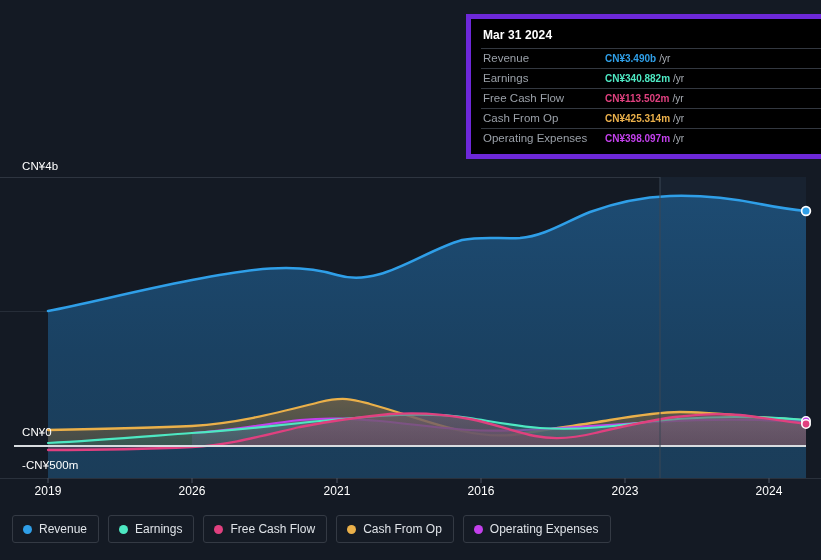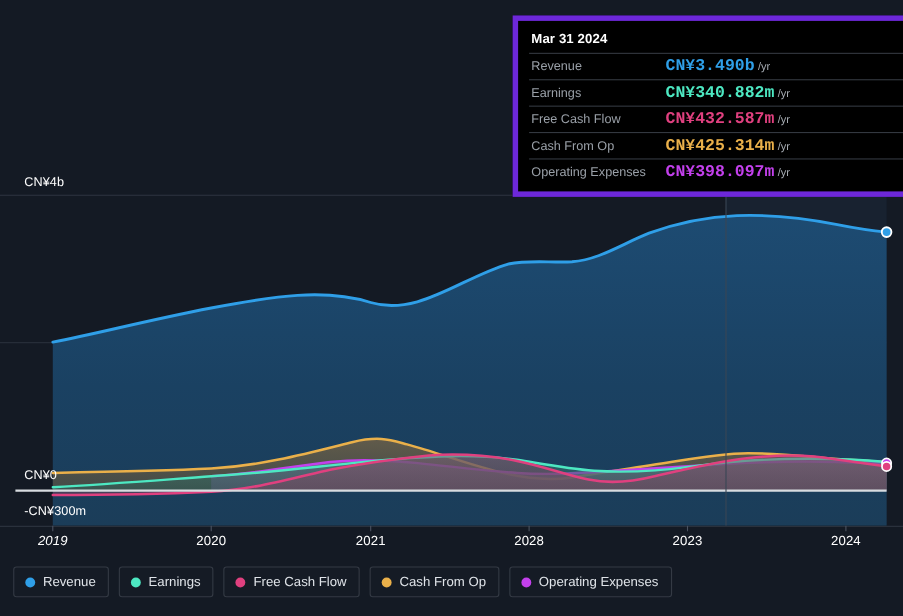--- a/index.html
+++ b/index.html
@@ -55,23 +55,22 @@
   .tt-row.noline{border-top:none;}
   .tt-key{
     color:#9aa0a8;
     width:122px;
     flex:0 0 122px;
     font-size:11.5px;
     white-space:nowrap;
   }
   .tt-val{
     font-weight:bold;
-    font-size:15px;
+    font-size:10px;
     white-space:nowrap;
-    font-family:Liberation Mono, monospace;
   }
   .tt-suffix{color:#a9afb6;font-weight:normal;font-size:10px;margin-left:3px;}
 
   
   .legend{
     position:absolute;
     left:12px;top:515px;
     display:flex;
     gap:9px;
   }
@@ -250,26 +249,26 @@
       <line x1="192" y1="478" x2="192" y2="483" stroke="#4a5260" stroke-width="1"></line>
       <line x1="337" y1="478" x2="337" y2="483" stroke="#4a5260" stroke-width="1"></line>
       <line x1="481" y1="478" x2="481" y2="483" stroke="#4a5260" stroke-width="1"></line>
       <line x1="625" y1="478" x2="625" y2="483" stroke="#4a5260" stroke-width="1"></line>
       <line x1="769" y1="478" x2="769" y2="483" stroke="#4a5260" stroke-width="1"></line>
     </g>
   </svg>
 
   <div class="axis-label y-label" style="top:160px;">CN¥4b</div>
   <div class="axis-label y-label" style="top:426px;">CN¥0</div>
-  <div class="axis-label y-label" style="top:459px;">-CN¥300m</div>
-
-  <div class="axis-label x-label" style="left:48px;font-style:italic;">2019</div>
-  <div class="axis-label x-label" style="left:192px;">2020</div>
+  <div class="axis-label y-label" style="top:459px;">-CN¥500m</div>
+
+  <div class="axis-label x-label" style="left:48px;">2019</div>
+  <div class="axis-label x-label" style="left:192px;">2026</div>
   <div class="axis-label x-label" style="left:337px;">2021</div>
-  <div class="axis-label x-label" style="left:481px;">2028</div>
+  <div class="axis-label x-label" style="left:481px;">2016</div>
   <div class="axis-label x-label" style="left:625px;">2023</div>
   <div class="axis-label x-label" style="left:769px;text-align:right;">2024</div>
 
   <div class="tooltip">
     <div class="tt-title">Mar 31 2024</div>
 
     <div class="tt-row">
       <span class="tt-key">Revenue</span>
       <span class="tt-val" style="color:#2f9fe8;">CN¥3.490b</span>
       <span class="tt-suffix">/yr</span>
@@ -277,21 +276,21 @@
 
     <div class="tt-row">
       <span class="tt-key">Earnings</span>
       <span class="tt-val" style="color:#4de8c2;">CN¥340.882m</span>
       <span class="tt-suffix">/yr</span>
     </div>
 
 
     <div class="tt-row">
       <span class="tt-key">Free Cash Flow</span>
-      <span class="tt-val" style="color:#e0407f;">CN¥432.587m</span>
+      <span class="tt-val" style="color:#e0407f;">CN¥113.502m</span>
       <span class="tt-suffix">/yr</span>
     </div>
 
     <div class="tt-row">
       <span class="tt-key">Cash From Op</span>
       <span class="tt-val" style="color:#eab04a;">CN¥425.314m</span>
       <span class="tt-suffix">/yr</span>
     </div>
 
     <div class="tt-row">

